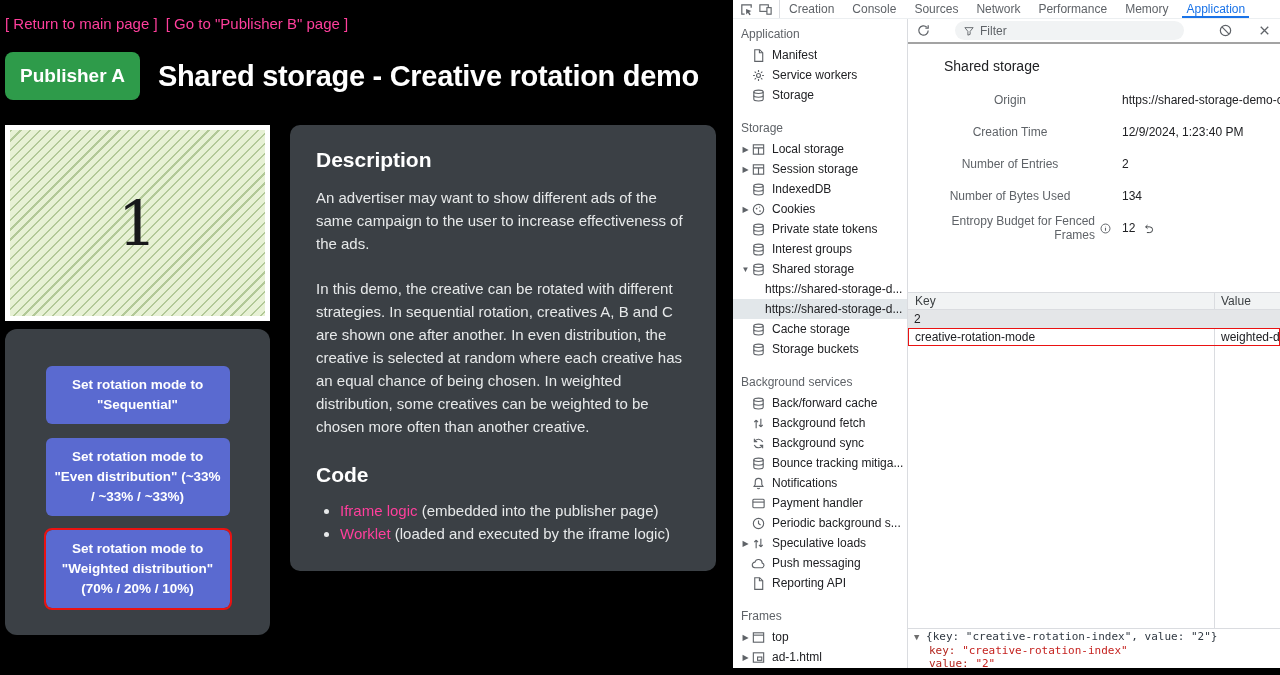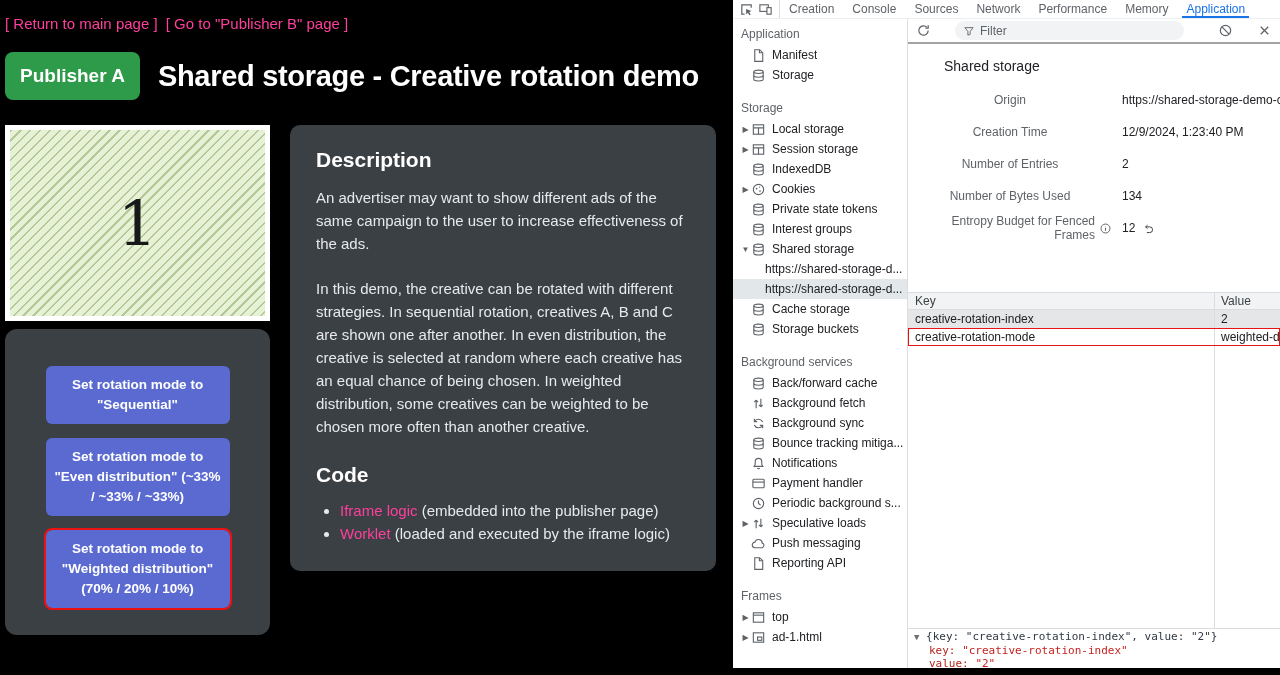--- a/index.html
+++ b/index.html
@@ -240,20 +240,27 @@
         <div class="titem">
             <span class="arrow"></span>
             <svg class="ticon">
               <use href="#i-doc"></use>
             </svg>
             <span class="tlabel">Manifest</span>
           </div>
         <div class="titem">
             <span class="arrow"></span>
             <svg class="ticon">
+              <use href="#i-gear"></use>
+            </svg>
+            <span class="tlabel">Service workers</span>
+          </div>
+        <div class="titem">
+            <span class="arrow"></span>
+            <svg class="ticon">
               <use href="#i-db"></use>
             </svg>
             <span class="tlabel">Storage</span>
           </div>
 
         <div class="sec-title gap">Storage</div>
         <div class="titem">
             <span class="arrow">▶</span>
             <svg class="ticon">
               <use href="#i-table"></use>
@@ -481,21 +488,20 @@
                   </svg>
                 </div>
             </div>
           </div>
 
           <div class="grid-head">
             <div class="gh-key">Key</div>
             <div class="gh-value">Value</div>
           </div>
           <div class="grid-row selected">
-            <div class="gr-key">creative-rotation-index</div>
             <div class="gr-value">2</div>
           </div>
           <div class="grid-row annotated">
             <div class="gr-key">creative-rotation-mode</div>
             <div class="gr-value">weighted-distribution</div>
           </div>
           <div class="grid-fill"></div>
         </div>
 
         <div class="preview">

